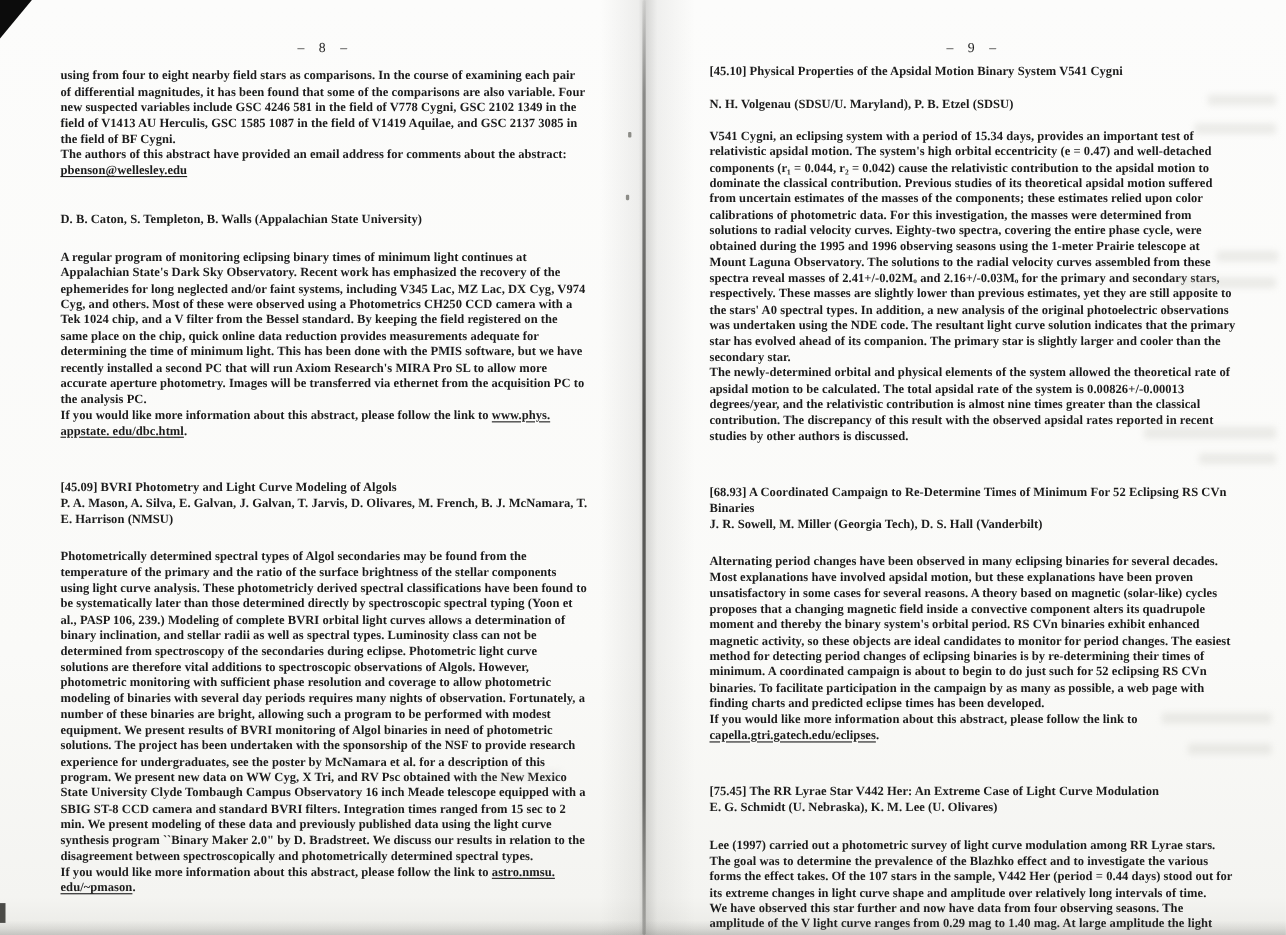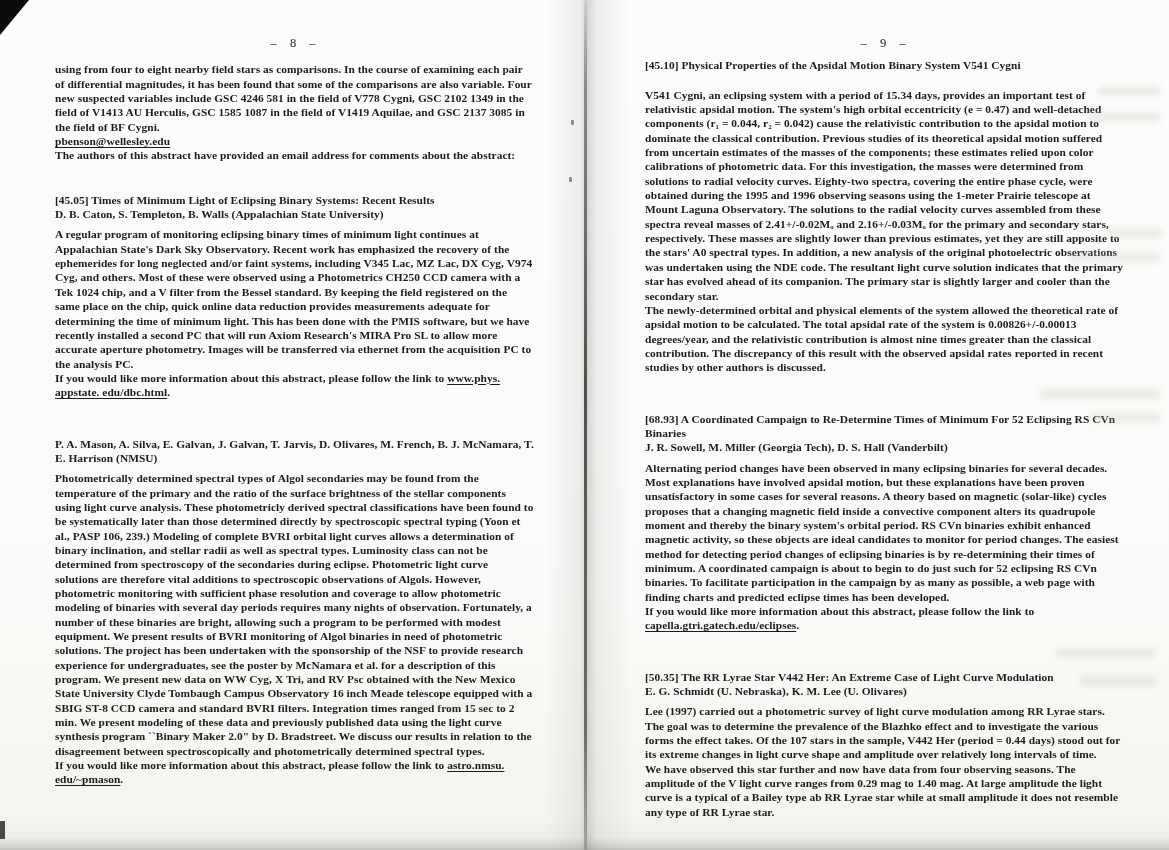--- a/index.html
+++ b/index.html
@@ -21,21 +21,21 @@
   .page-right{left:645px;}
   .pageno{
     text-align:center;
     margin:36px 0 12px 0;
     letter-spacing:3px;
     font-size:12.5px;
     word-spacing:4px;
   }
   .page-right .pageno{margin-bottom:8px;}
   p{margin:0;font-weight:bold;}
-  .gap-body{margin-top:6px;}
+  .gap-body{margin-top:20px;}
   .gap-sect{margin-top:30px;}
   .gap-sect-lg{margin-top:37px;}
   .gap-line{margin-top:15px;}
   .link{
     text-decoration:underline;
     text-underline-offset:2px;
   }
   
   .corner-wedge{
     position:absolute;left:0;top:0;width:0;height:0;
@@ -83,55 +83,56 @@
 </style>
 </head>
 <body>
 
 <div id="canvas">
 
   <div class="page page-left">
     <div class="pageno">–  8  –</div>
 
     <p class="para">using from four to eight nearby field stars as comparisons. In the course of examining each pair of differential magnitudes, it has been found that some of the comparisons are also variable. Four new suspected variables include GSC 4246 581 in the field of V778 Cygni, GSC 2102 1349 in the field of V1413 AU Herculis, GSC 1585 1087 in the field of V1419 Aquilae, and GSC 2137 3085 in the field of BF Cygni.</p>
+    <p class="para">The authors of this abstract have provided an email address for comments about the abstract:</p>
     <p class="para"><span class="link">pbenson@wellesley.edu</span></p>
-    <p class="para">The authors of this abstract have provided an email address for comments about the abstract:</p>
 
     <div class="gap-sect">
-      <p>[45.05] Times of Minimum Light of Eclipsing Binary Systems: Recent Results</p>
       <p>D. B. Caton, S. Templeton, B. Walls (Appalachian State University)</p>
       <p class="gap-body">A regular program of monitoring eclipsing binary times of minimum light continues at Appalachian State's Dark Sky Observatory. Recent work has emphasized the recovery of the ephemerides for long neglected and/or faint systems, including V345 Lac, MZ Lac, DX Cyg, V974 Cyg, and others. Most of these were observed using a Photometrics CH250 CCD camera with a Tek 1024 chip, and a V filter from the Bessel standard. By keeping the field registered on the same place on the chip, quick online data reduction provides measurements adequate for determining the time of minimum light. This has been done with the PMIS software, but we have recently installed a second PC that will run Axiom Research's MIRA Pro SL to allow more accurate aperture photometry. Images will be transferred via ethernet from the acquisition PC to the analysis PC.</p>
       <p><span>If you would like more information about this abstract, please follow the link to </span><span class="link">www.phys. appstate. edu/dbc.html</span><span>.</span></p>
     </div>
 
     <div class="gap-sect-lg">
+      <p>[45.09] BVRI Photometry and Light Curve Modeling of Algols</p>
       <p>P. A. Mason, A. Silva, E. Galvan, J. Galvan, T. Jarvis, D. Olivares, M. French, B. J. McNamara, T. E. Harrison (NMSU)</p>
       <p class="gap-body">Photometrically determined spectral types of Algol secondaries may be found from the temperature of the primary and the ratio of the surface brightness of the stellar components using light curve analysis. These photometricly derived spectral classifications have been found to be systematically later than those determined directly by spectroscopic spectral typing (Yoon et al., PASP 106, 239.) Modeling of complete BVRI orbital light curves allows a determination of binary inclination, and stellar radii as well as spectral types. Luminosity class can not be determined from spectroscopy of the secondaries during eclipse. Photometric light curve solutions are therefore vital additions to spectroscopic observations of Algols. However, photometric monitoring with sufficient phase resolution and coverage to allow photometric modeling of binaries with several day periods requires many nights of observation. Fortunately, a number of these binaries are bright, allowing such a program to be performed with modest equipment. We present results of BVRI monitoring of Algol binaries in need of photometric solutions. The project has been undertaken with the sponsorship of the NSF to provide research experience for undergraduates, see the poster by McNamara et al. for a description of this program. We present new data on WW Cyg, X Tri, and RV Psc obtained with the New Mexico State University Clyde Tombaugh Campus Observatory 16 inch Meade telescope equipped with a SBIG ST-8 CCD camera and standard BVRI filters. Integration times ranged from 15 sec to 2 min. We present modeling of these data and previously published data using the light curve synthesis program ``Binary Maker 2.0" by D. Bradstreet. We discuss our results in relation to the disagreement between spectroscopically and photometrically determined spectral types.</p>
       <p><span>If you would like more information about this abstract, please follow the link to </span><span class="link">astro.nmsu. edu/~pmason</span><span>.</span></p>
     </div>
   </div>
 
   <div class="page page-right">
     <div class="pageno">–  9  –</div>
 
     <div>
       <p>[45.10] Physical Properties of the Apsidal Motion Binary System V541 Cygni</p>
+      <p class="gap-line">N. H. Volgenau (SDSU/U. Maryland), P. B. Etzel (SDSU)</p>
       <p class="gap-line">V541 Cygni, an eclipsing system with a period of 15.34 days, provides an important test of relativistic apsidal motion. The system's high orbital eccentricity (e = 0.47) and well-detached components (r₁ = 0.044, r₂ = 0.042) cause the relativistic contribution to the apsidal motion to dominate the classical contribution. Previous studies of its theoretical apsidal motion suffered from uncertain estimates of the masses of the components; these estimates relied upon color calibrations of photometric data. For this investigation, the masses were determined from solutions to radial velocity curves. Eighty-two spectra, covering the entire phase cycle, were obtained during the 1995 and 1996 observing seasons using the 1-meter Prairie telescope at Mount Laguna Observatory. The solutions to the radial velocity curves assembled from these spectra reveal masses of 2.41+/-0.02Mₒ and 2.16+/-0.03Mₒ for the primary and secondary stars, respectively. These masses are slightly lower than previous estimates, yet they are still apposite to the stars' A0 spectral types. In addition, a new analysis of the original photoelectric observations was undertaken using the NDE code. The resultant light curve solution indicates that the primary star has evolved ahead of its companion. The primary star is slightly larger and cooler than the secondary star.</p>
       <p>The newly-determined orbital and physical elements of the system allowed the theoretical rate of apsidal motion to be calculated. The total apsidal rate of the system is 0.00826+/-0.00013 degrees/year, and the relativistic contribution is almost nine times greater than the classical contribution. The discrepancy of this result with the observed apsidal rates reported in recent studies by other authors is discussed.</p>
     </div>
 
     <div class="gap-sect-lg">
       <p>[68.93] A Coordinated Campaign to Re-Determine Times of Minimum For 52 Eclipsing RS CVn Binaries</p>
       <p>J. R. Sowell, M. Miller (Georgia Tech), D. S. Hall (Vanderbilt)</p>
       <p class="gap-body">Alternating period changes have been observed in many eclipsing binaries for several decades. Most explanations have involved apsidal motion, but these explanations have been proven unsatisfactory in some cases for several reasons. A theory based on magnetic (solar-like) cycles proposes that a changing magnetic field inside a convective component alters its quadrupole moment and thereby the binary system's orbital period. RS CVn binaries exhibit enhanced magnetic activity, so these objects are ideal candidates to monitor for period changes. The easiest method for detecting period changes of eclipsing binaries is by re-determining their times of minimum. A coordinated campaign is about to begin to do just such for 52 eclipsing RS CVn binaries. To facilitate participation in the campaign by as many as possible, a web page with finding charts and predicted eclipse times has been developed.</p>
       <p><span>If you would like more information about this abstract, please follow the link to </span><span class="link">capella.gtri.gatech.edu/eclipses</span><span>.</span></p>
     </div>
 
     <div class="gap-sect-lg">
-      <p>[50.35] The RR Lyrae Star V442 Her: An Extreme Case of Light Curve Modulation</p>
+      <p>[75.45] The RR Lyrae Star V442 Her: An Extreme Case of Light Curve Modulation</p>
       <p>E. G. Schmidt (U. Nebraska), K. M. Lee (U. Olivares)</p>
       <p class="gap-body">Lee (1997) carried out a photometric survey of light curve modulation among RR Lyrae stars. The goal was to determine the prevalence of the Blazhko effect and to investigate the various forms the effect takes. Of the 107 stars in the sample, V442 Her (period = 0.44 days) stood out for its extreme changes in light curve shape and amplitude over relatively long intervals of time.</p>
       <p>We have observed this star further and now have data from four observing seasons. The amplitude of the V light curve ranges from 0.29 mag to 1.40 mag. At large amplitude the light curve is a typical of a Bailey type ab RR Lyrae star while at small amplitude it does not resemble any type of RR Lyrae star.</p>
     </div>
   </div>
 
   <div class="corner-wedge"></div>
   <div class="gutter-shadow"></div>
   <div class="gutter-line"></div>
   <div class="bottom-shade"></div>

